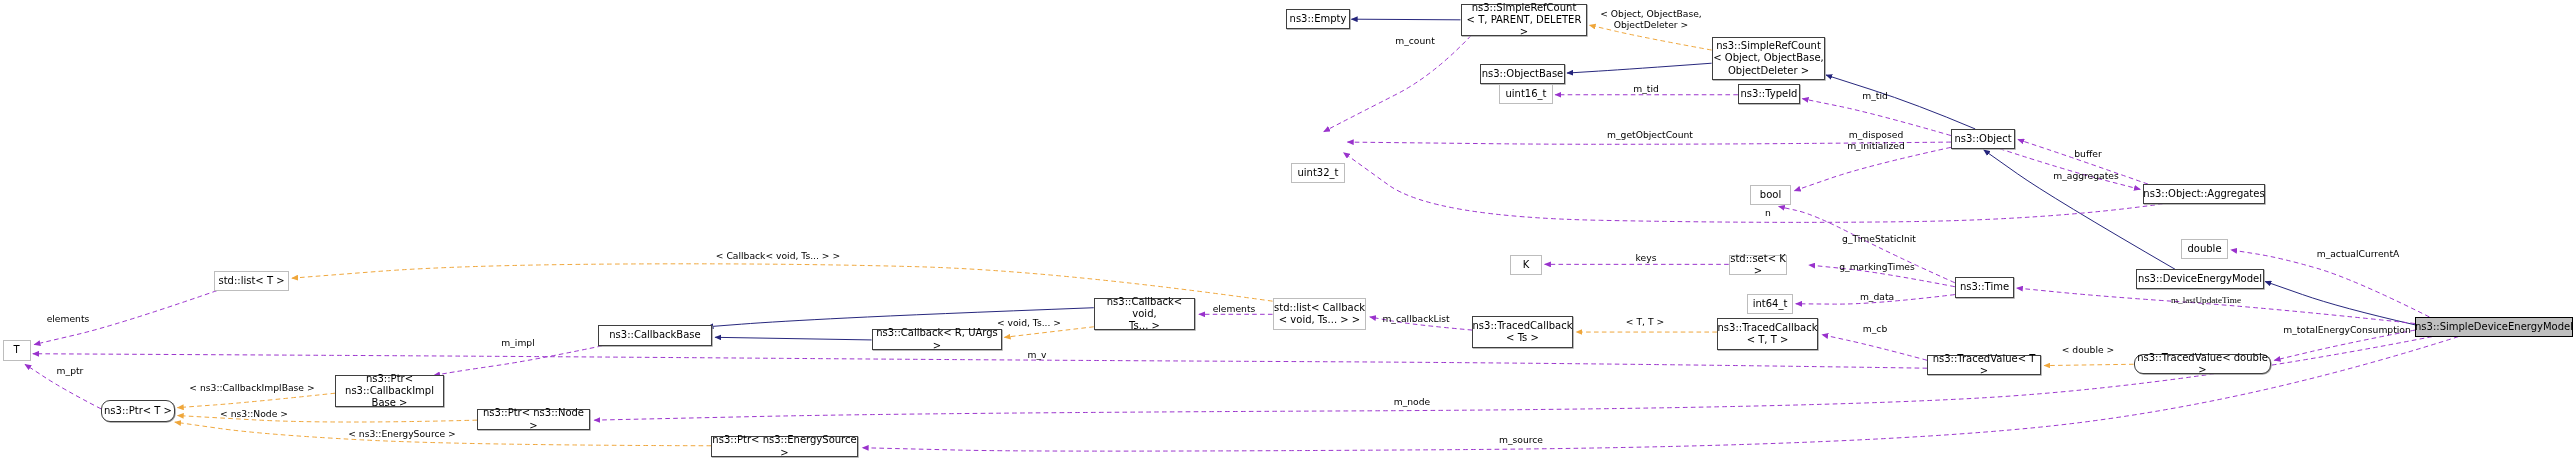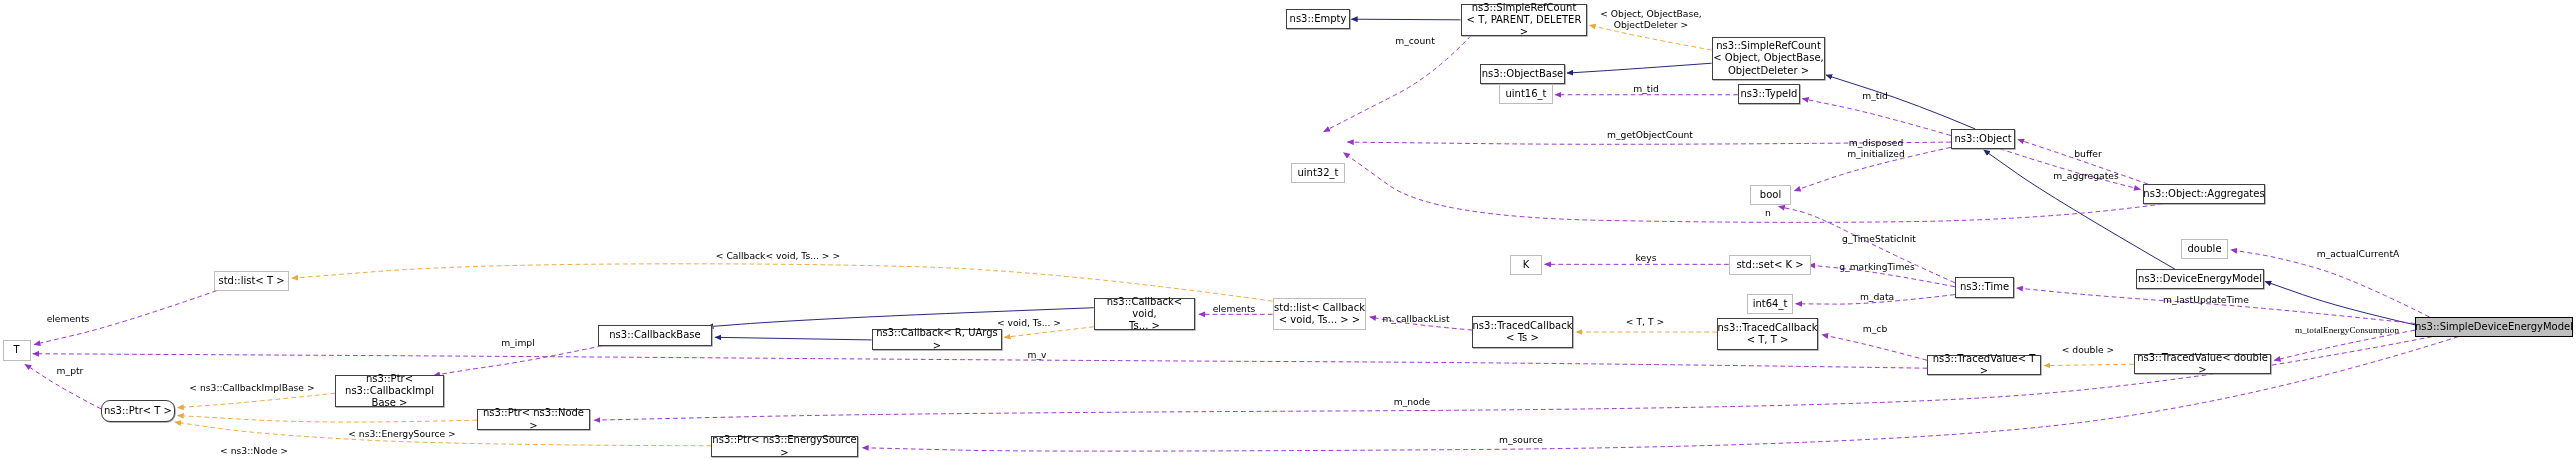--- a/index.html
+++ b/index.html
@@ -70,38 +70,38 @@
       <path d="M154,622 Q96,592 67,573 L38,554" fill="none" stroke="#9932cc" stroke-width="1.5" stroke-dasharray="7,5" marker-end="url(#arr-usage)"></path>
       <path d="M916,526 Q810,548 755,556 Q700,564 680,567.5 L660,571" fill="none" stroke="#9932cc" stroke-width="1.5" stroke-dasharray="7,5" marker-end="url(#arr-usage)"></path>
     </svg>
 <div class="elabel" style="left: 1651px; top: 20px;">&lt; Object, ObjectBase,
 ObjectDeleter &gt;</div>
     <div class="elabel" style="left: 778px; top: 256px;">&lt; Callback&lt; void, Ts... &gt; &gt;</div>
     <div class="elabel" style="left: 1029px; top: 323px;">&lt; void, Ts... &gt;</div>
     <div class="elabel" style="left: 1645px; top: 322px;">&lt; T, T &gt;</div>
     <div class="elabel" style="left: 2088px; top: 350px;">&lt; double &gt;</div>
     <div class="elabel" style="left: 252px; top: 388px;">&lt; ns3::CallbackImplBase &gt;</div>
-    <div class="elabel" style="left: 254px; top: 414px; margin-top: 37px;">&lt; ns3::Node &gt;</div>
+    <div class="elabel" style="left: 254px; top: 414px;">&lt; ns3::Node &gt;</div>
     <div class="elabel" style="left: 402px; top: 434px;">&lt; ns3::EnergySource &gt;</div>
     <div class="elabel" style="left: 1415px; top: 41px;">m_count</div>
     <div class="elabel" style="left: 1646px; top: 89px;">m_tid</div>
     <div class="elabel" style="left: 1875px; top: 96px;">m_tid</div>
     <div class="elabel" style="left: 1650px; top: 135px;">m_getObjectCount</div>
-    <div class="elabel" style="left: 1876px; top: 149px;">m_disposed
+    <div class="elabel" style="left: 1876px; top: 141px;">m_disposed
 m_initialized</div>
     <div class="elabel" style="left: 2088px; top: 154px;">buffer</div>
     <div class="elabel" style="left: 2086px; top: 176px;">m_aggregates</div>
     <div class="elabel" style="left: 1768px; top: 213px;">n</div>
     <div class="elabel" style="left: 1879px; top: 239px;">g_TimeStaticInit</div>
     <div class="elabel" style="left: 1646px; top: 258px;">keys</div>
     <div class="elabel" style="left: 1877px; top: 267px;">g_markingTimes</div>
     <div class="elabel" style="left: 1877px; top: 297px;">m_data</div>
     <div class="elabel" style="left: 2358px; top: 254px;">m_actualCurrentA</div>
-    <div class="elabel" style="left: 2206px; top: 300px;">m_lastUpdateTime</div>
-    <div class="elabel" style="left: 2347px; top: 330px; font-family: Liberation Serif, serif;">m_totalEnergyConsumption</div>
+    <div class="elabel" style="left: 2206px; top: 300px; font-family: Liberation Serif, serif;">m_lastUpdateTime</div>
+    <div class="elabel" style="left: 2347px; top: 330px;">m_totalEnergyConsumption</div>
     <div class="elabel" style="left: 1412px; top: 402px;">m_node</div>
     <div class="elabel" style="left: 1521px; top: 440px;">m_source</div>
     <div class="elabel" style="left: 1875px; top: 329px;">m_cb</div>
     <div class="elabel" style="left: 1037px; top: 355px;">m_v</div>
     <div class="elabel" style="left: 1416px; top: 319px;">m_callbackList</div>
     <div class="elabel" style="left: 1234px; top: 309px;">elements</div>
     <div class="elabel" style="left: 68px; top: 319px;">elements</div>
     <div class="elabel" style="left: 70px; top: 371px;">m_ptr</div>
     <div class="elabel" style="left: 518px; top: 343px;">m_impl</div>
     <div class="node class" style="left: 1286px; top: 9.2px; width: 64px; height: 20px;">ns3::Empty</div>
@@ -111,27 +111,27 @@
 &lt; Object, ObjectBase,
 ObjectDeleter &gt;</div>
     <div class="node class" style="left: 1480px; top: 64px; width: 85px; height: 20px;">ns3::ObjectBase</div>
     <div class="node ext" style="left: 1499px; top: 84px; width: 54px; height: 20px;">uint16_t</div>
     <div class="node class" style="left: 1738px; top: 84px; width: 62px; height: 20px;">ns3::TypeId</div>
     <div class="node ext" style="left: 1291px; top: 131px; width: 54px; height: 20px; margin-top: 32px;">uint32_t</div>
     <div class="node class" style="left: 1951px; top: 129px; width: 64px; height: 20px;">ns3::Object</div>
     <div class="node class" style="left: 2143px; top: 184px; width: 122px; height: 20px;">ns3::Object::Aggregates</div>
     <div class="node ext" style="left: 1750px; top: 185px; width: 41px; height: 20px;">bool</div>
     <div class="node ext" style="left: 1510px; top: 255px; width: 32px; height: 20px;">K</div>
-    <div class="node ext" style="left: 1729px; top: 255px; width: 82px; height: 20px;">std::set&lt; K &gt;</div>
+    <div class="node ext" style="left: 1729px; top: 255px; width: 58px; height: 20px;">std::set&lt; K &gt;</div>
     <div class="node class" style="left: 1955px; top: 277px; width: 59px; height: 21px;">ns3::Time</div>
     <div class="node ext" style="left: 1747px; top: 294px; width: 46px; height: 20px;">int64_t</div>
     <div class="node ext" style="left: 2181px; top: 239px; width: 47px; height: 20px;">double</div>
     <div class="node class" style="left: 2136px; top: 269px; width: 128px; height: 20px;">ns3::DeviceEnergyModel</div>
     <div class="node highlight" style="left: 2415px; top: 317px; width: 158px; height: 20px;">ns3::SimpleDeviceEnergyModel</div>
-    <div class="node class" style="left: 2134px; top: 354px; width: 137px; height: 20px;">ns3::TracedValue&lt; double &gt;</div>
+    <div class="node class" style="left: 2134px; top: 354px; width: 137px; height: 20px; border-radius: 9px;">ns3::TracedValue&lt; double &gt;</div>
     <div class="node class" style="left: 1927px; top: 355px; width: 114px; height: 20px;">ns3::TracedValue&lt; T &gt;</div>
     <div class="node class" style="left: 1717px; top: 318px; width: 101px; height: 32px;">ns3::TracedCallback
 &lt; T, T &gt;</div>
     <div class="node class" style="left: 1472px; top: 316px; width: 101px; height: 32px;">ns3::TracedCallback
 &lt; Ts &gt;</div>
     <div class="node ext" style="left: 1273px; top: 298px; width: 93px; height: 32px;">std::list&lt; Callback
 &lt; void, Ts... &gt; &gt;</div>
     <div class="node class" style="left: 1094px; top: 298px; width: 101px; height: 32px;">ns3::Callback&lt; void,
 Ts... &gt;</div>
     <div class="node class" style="left: 872px; top: 329px; width: 130px; height: 21px;">ns3::Callback&lt; R, UArgs &gt;</div>

